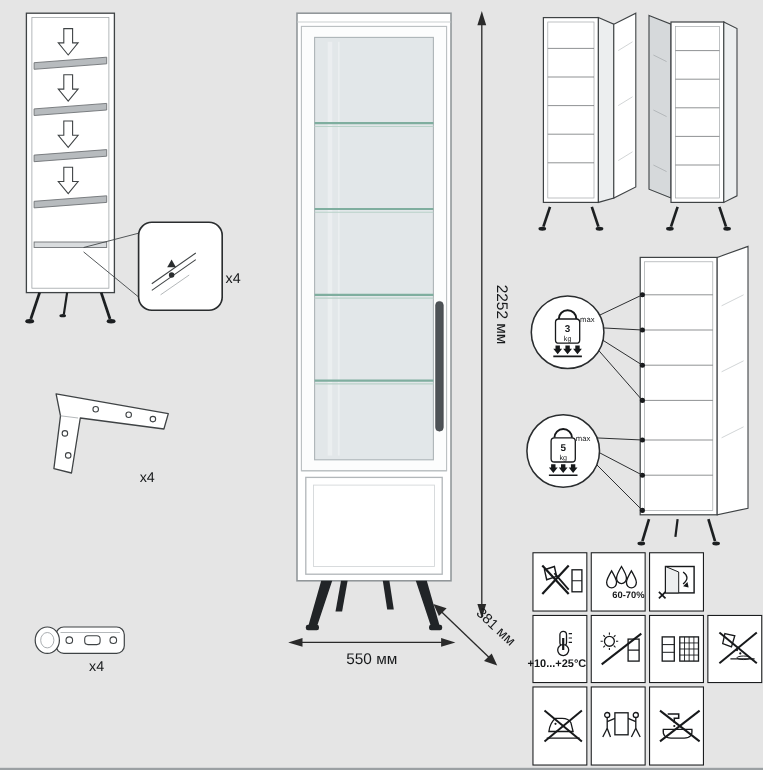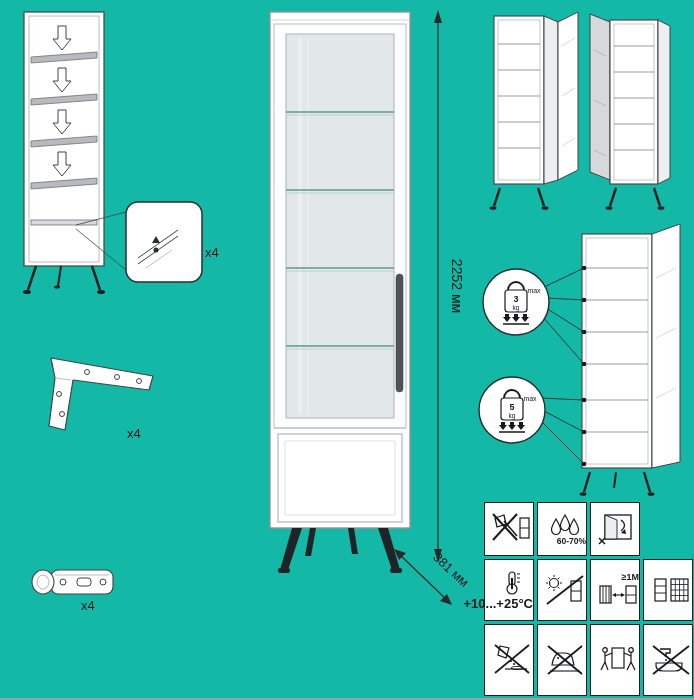--- a/index.html
+++ b/index.html
@@ -1,17 +1,17 @@
 <!DOCTYPE html>
 <html><head>
 <meta charset="utf-8">
 <style>
   html,body { margin:0; padding:0; background:#ffffff; }
   .page {
-    position:relative; width:694px; height:700px; background:#14b8a6;
+    position:relative; width:694px; height:700px; background:#e5e5e5;
     overflow:hidden; font-family:"Liberation Sans", sans-serif;
     border-bottom:2px solid #9ba0a3; box-sizing:border-box;
   }
   .block { position:absolute; }
   svg text { font-family:"Liberation Sans", sans-serif; fill:#17191b; }
   .qty-text { font-size:13px; }
   .dim-text { font-size:14px; }
   .icon-grid {
     position:absolute; left:484px; top:502px;
     display:grid; grid-template-columns:repeat(4,50px);
@@ -149,20 +149,28 @@
 
   <div class="block" style="left:426px; top:8px;">
     <svg width="42" height="556" viewBox="0 0 42 556">
       <line x1="12" y1="8" x2="12" y2="548" stroke="#2a2a2a" stroke-width="1.2"></line>
       <polygon points="12,2 8,15 16,15" fill="#2a2a2a"></polygon>
       <polygon points="12,554 8,541 16,541" fill="#2a2a2a"></polygon>
       <text transform="translate(26,278) rotate(90)" text-anchor="middle" class="dim-text">2252 мм</text>
     </svg>
   </div>
 
+  <div class="block" style="left:258px; top:574px;">
+    <svg width="160" height="34" viewBox="0 0 160 34">
+      <line x1="10" y1="10" x2="150" y2="10" stroke="#2a2a2a" stroke-width="1.2"></line>
+      <polygon points="4,10 17,6 17,14" fill="#2a2a2a"></polygon>
+      <polygon points="156,10 143,6 143,14" fill="#2a2a2a"></polygon>
+      <text x="80" y="30" text-anchor="middle" class="dim-text">550 мм</text>
+    </svg>
+  </div>
 
   <div class="block" style="left:390px; top:543px;">
     <svg width="86" height="80" viewBox="0 0 86 80">
       <line x1="8" y1="10" x2="58" y2="58" stroke="#2a2a2a" stroke-width="1.2"></line>
       <polygon points="4,6 16,10 9,17" fill="#2a2a2a"></polygon>
       <polygon points="62,62 50,58 57,51" fill="#2a2a2a"></polygon>
       <text transform="translate(58,30) rotate(43)" text-anchor="middle" style="font-size:13px">381 мм</text>
     </svg>
   </div>
 
@@ -341,21 +349,21 @@
       <svg width="42" height="26" viewBox="0 0 42 26">
         <rect x="18" y="2" width="6" height="13" rx="3" fill="#ffffff" stroke="#17191b" stroke-width="1.2"></rect>
         <circle cx="21" cy="19" r="5" fill="#ffffff" stroke="#17191b" stroke-width="1.2"></circle>
         <line x1="21" y1="8" x2="21" y2="19" stroke="#17191b" stroke-width="2"></line>
         <g stroke="#17191b" stroke-width="1">
           <line x1="26" y1="4" x2="29" y2="4"></line>
             <line x1="26" y1="8" x2="29" y2="8"></line>
             <line x1="26" y1="12" x2="29" y2="12"></line>
         </g>
       </svg>
-      <div class="lbl" style="font-size:13px">+10...+25°C</div>
+      <div class="lbl" style="font-size:10px">+10...+25°C</div>
     </div>
 
     <div class="cell">
       <svg width="42" height="34" viewBox="0 0 42 34">
         <circle cx="10" cy="10" r="4.5" fill="none" stroke="#17191b" stroke-width="1.2"></circle>
         <g stroke="#17191b" stroke-width="1">
           <line x1="10" y1="2" x2="10" y2="4"></line>
             <line x1="10" y1="16" x2="10" y2="18"></line>
           <line x1="2" y1="10" x2="4" y2="10"></line>
             <line x1="16" y1="10" x2="18" y2="10"></line>
@@ -363,36 +371,20 @@
             <line x1="14" y1="14" x2="15.5" y2="15.5"></line>
           <line x1="15.5" y1="4.5" x2="14" y2="6"></line>
             <line x1="6" y1="14" x2="4.5" y2="15.5"></line>
         </g>
         <rect x="27" y="8" width="10" height="20" fill="none" stroke="#17191b" stroke-width="1.2"></rect>
         <line x1="27" y1="18" x2="37" y2="18" stroke="#17191b" stroke-width="1"></line>
         <line x1="3" y1="31" x2="39" y2="3" stroke="#17191b" stroke-width="1.8"></line>
       </svg>
     </div>
 
-    <div class="cell">
-      <div class="lbl" style="font-size:9px">≥1M</div>
-      <svg width="42" height="24" viewBox="0 0 42 24">
-        <rect x="3" y="3" width="11" height="17" fill="none" stroke="#17191b" stroke-width="1.2"></rect>
-        <g stroke="#17191b" stroke-width="0.9">
-          <line x1="6" y1="3" x2="6" y2="20"></line>
-            <line x1="9" y1="3" x2="9" y2="20"></line>
-            <line x1="12" y1="3" x2="12" y2="20"></line>
-        </g>
-        <line x1="17" y1="12" x2="26" y2="12" stroke="#17191b" stroke-width="1.1"></line>
-        <polygon points="15,12 19,10 19,14" fill="#17191b"></polygon>
-        <polygon points="28,12 24,10 24,14" fill="#17191b"></polygon>
-        <rect x="29" y="3" width="10" height="17" fill="none" stroke="#17191b" stroke-width="1.2"></rect>
-        <line x1="29" y1="12" x2="39" y2="12" stroke="#17191b" stroke-width="0.9"></line>
-      </svg>
-    </div>
 
     <div class="cell">
       <svg width="42" height="34" viewBox="0 0 42 34">
         <rect x="5" y="6" width="11" height="22" fill="none" stroke="#17191b" stroke-width="1.2"></rect>
         <line x1="5" y1="13" x2="16" y2="13" stroke="#17191b" stroke-width="0.9"></line>
         <line x1="5" y1="20" x2="16" y2="20" stroke="#17191b" stroke-width="0.9"></line>
         <rect x="21" y="6" width="17" height="22" fill="none" stroke="#17191b" stroke-width="1.2"></rect>
         <g stroke="#17191b" stroke-width="0.8">
           <line x1="25.3" y1="6" x2="25.3" y2="28"></line>
             <line x1="29.5" y1="6" x2="29.5" y2="28"></line>

